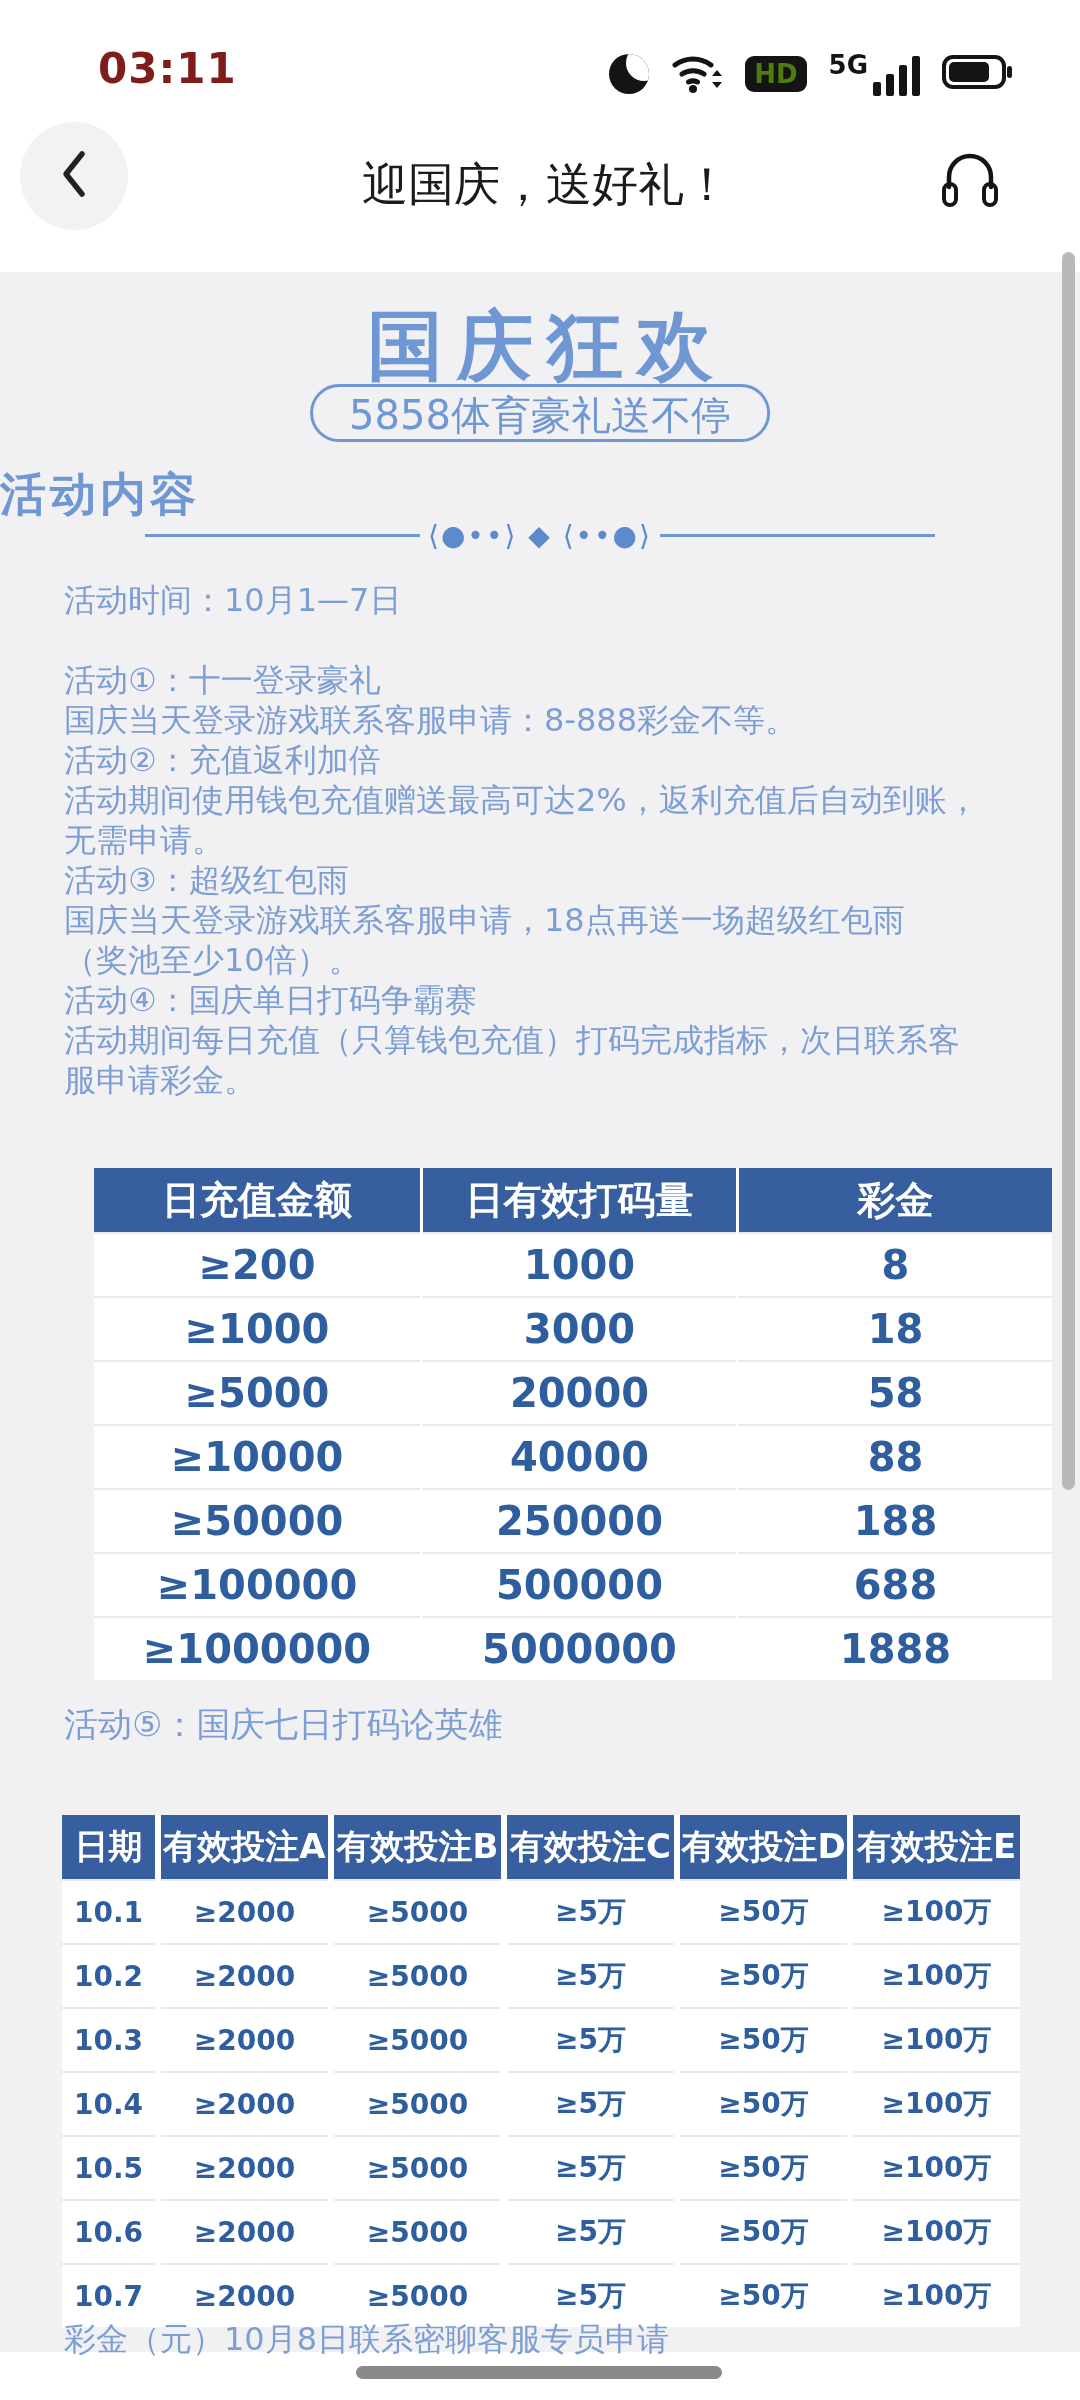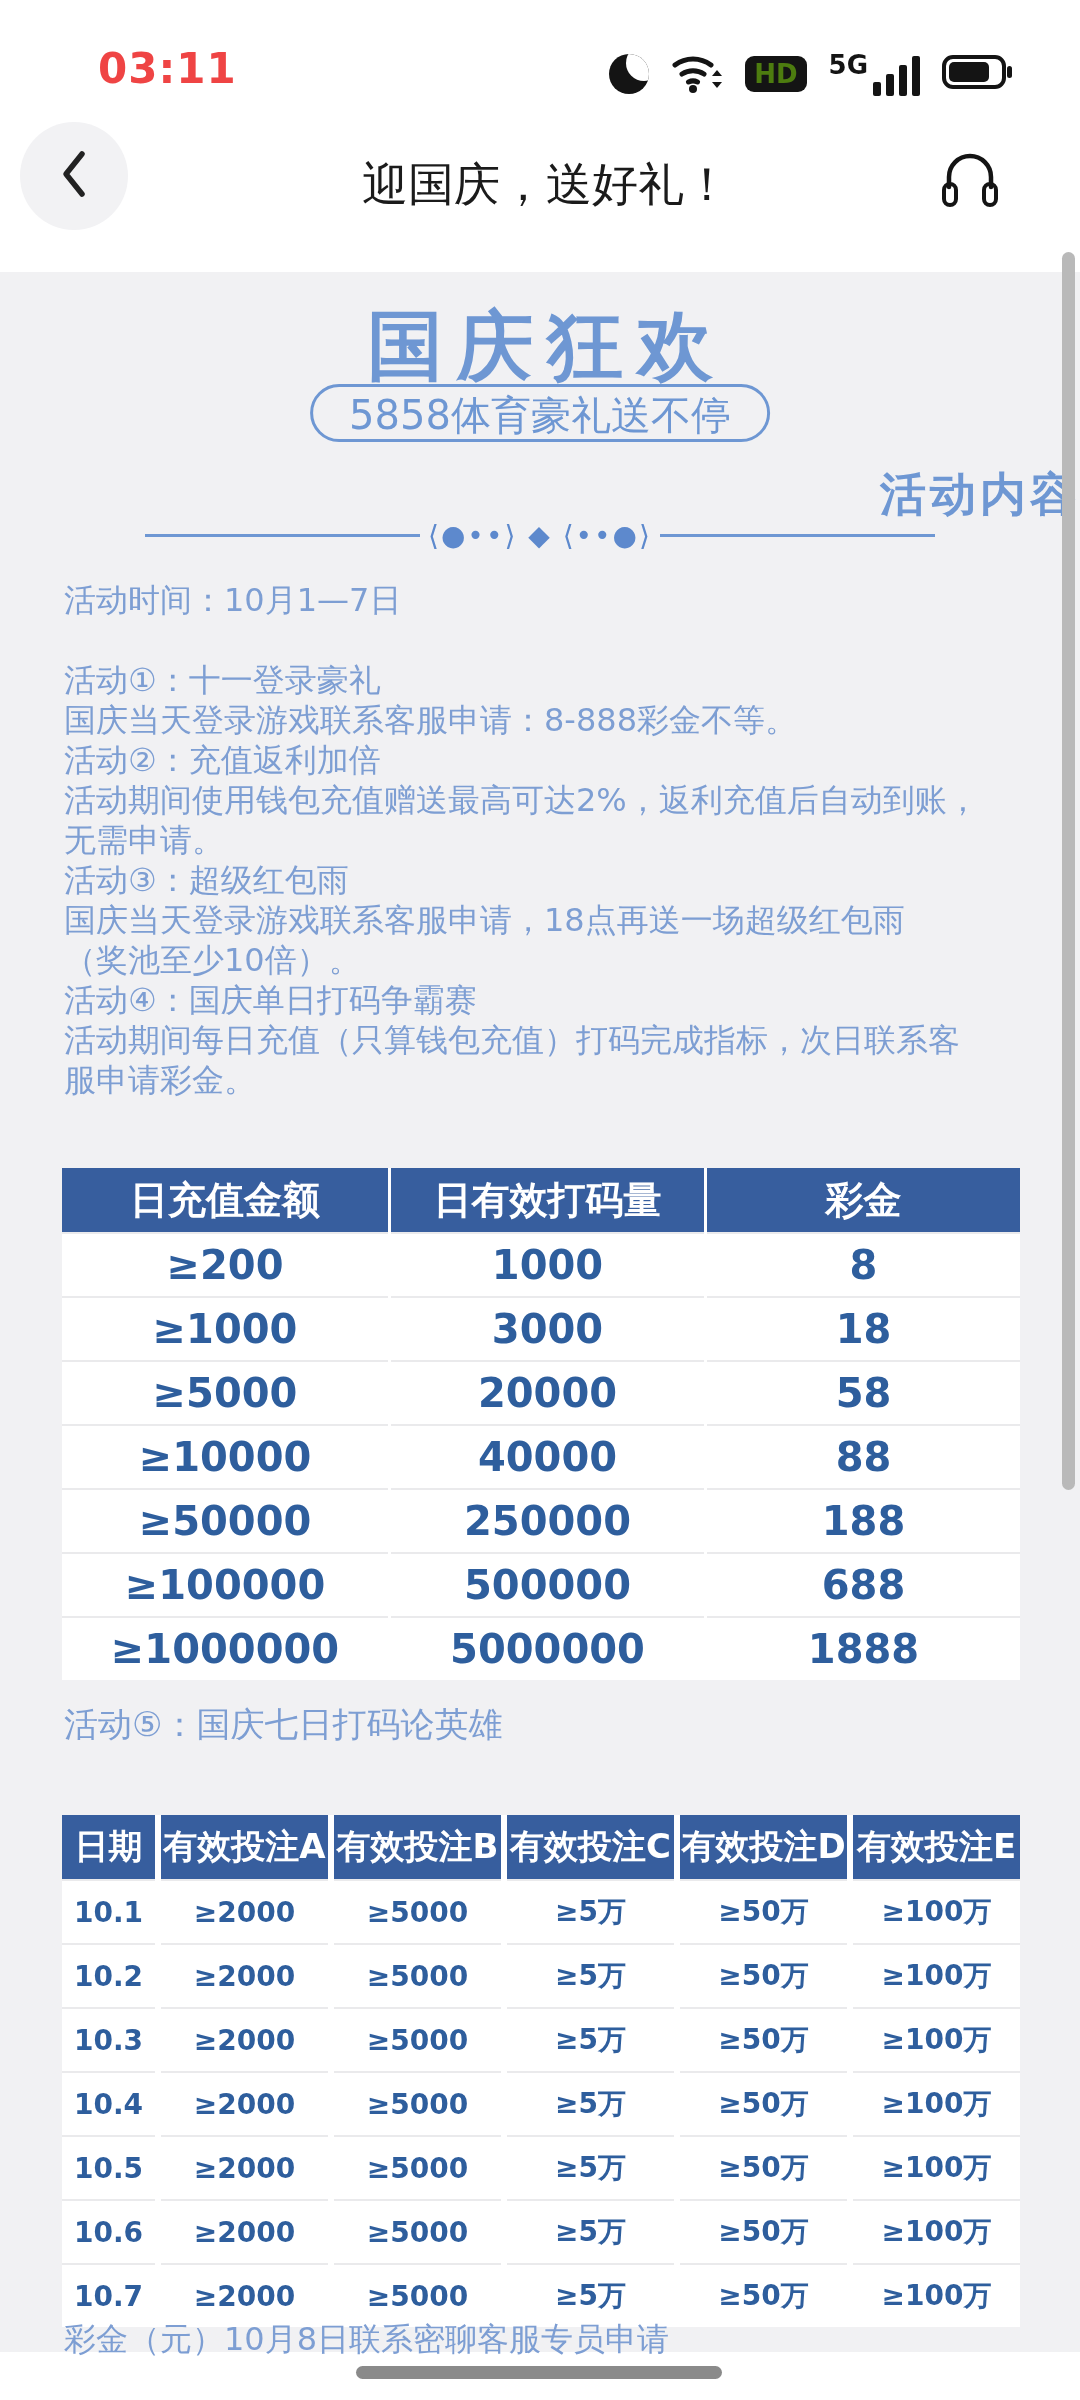--- a/index.html
+++ b/index.html
@@ -1,21 +1,21 @@
 <!DOCTYPE html>
 <html><head>
 <meta charset="utf-8">
 <style>
   html,body{margin:0;padding:0;}
   body{font-family:"DejaVu Sans","Liberation Sans",sans-serif;}
   #screen{position:relative;width:1080px;height:2400px;background:#ffffff;overflow:hidden;}
 
   
   .statusbar{position:absolute;left:0;top:0;width:1080px;height:140px;background:#fff;}
-  .sb-time{position:absolute;left:98px;top:44px;font-size:42px;font-weight:600;color:#ef4444;letter-spacing:1px;}
+  .sb-time{position:absolute;left:98px;top:44px;font-size:42px;font-weight:600;color:#7f1d1d;letter-spacing:1px;}
   .sb-icons{position:absolute;right:66px;top:50px;display:flex;align-items:center;gap:22px;height:48px;}
   .moon{width:40px;height:40px;border-radius:50%;background:#141414;position:relative;overflow:hidden;}
   .moon::after{content:"";position:absolute;width:36px;height:36px;border-radius:50%;background:#fff;left:17px;top:-9px;}
   .hd-badge{background:#141414;color:#4d7c0f;font-weight:700;font-size:26px;border-radius:9px;
             padding:5px 9px;line-height:1;display:flex;align-items:center;}
   .sig5g{display:flex;align-items:flex-end;gap:5px;}
   .sig5g .g5{font-size:26px;font-weight:700;color:#141414;line-height:1;margin-bottom:18px;}
   .bars{display:flex;align-items:flex-end;gap:5px;}
   .bars i{display:block;width:8px;background:#141414;border-radius:2px;}
 
@@ -28,35 +28,35 @@
   .service-btn{position:absolute;right:84px;top:2px;width:76px;height:76px;display:flex;align-items:center;justify-content:center;}
 
   
   .panel{position:absolute;left:0;top:272px;width:1080px;height:2080px;background:#f1f1f3;}
 
   .big-title{position:absolute;left:0;top:24px;width:100%;text-align:center;
              font-size:76px;font-weight:700;color:#6e97d3;letter-spacing:14px;padding-left:14px;box-sizing:border-box;}
   .pill{position:absolute;left:50%;transform:translateX(-50%);top:112px;height:58px;line-height:56px;
         border:3px solid #6e97d3;border-radius:34px;color:#6e97d3;font-size:40px;font-weight:500;
         padding:0 36px;white-space:nowrap;box-sizing:border-box;}
-  .section-title{position:absolute;left:0;top:192px;width:100%;text-align:right;
+  .section-title{position:absolute;left:0;top:192px;width:100%;text-align:left;
                  font-size:46px;font-weight:700;color:#6e97d3;letter-spacing:4px;}
   .ornament{position:absolute;left:145px;top:248px;width:790px;height:30px;display:flex;align-items:center;color:#5d89cd;}
   .ornament .line{flex:1;height:3px;background:#6e97d3;}
   .ornament .glyphs{font-size:28px;letter-spacing:2px;padding:0 8px;white-space:nowrap;}
 
   .intro{position:absolute;left:64px;top:308px;width:960px;color:#7d9ed3;font-size:32px;}
   .intro .line{height:40px;line-height:40px;white-space:nowrap;}
 
   
   .grid{position:absolute;left:62px;background:#fff;}
   .cell{box-sizing:border-box;display:flex;align-items:center;justify-content:center;white-space:nowrap;}
   .th{background:#375e9e;color:#fff;font-weight:700;height:64px;}
   .td{background:#fff;color:#2e5e9d;font-weight:700;height:64px;border-top:2px solid #eaeaec;}
-  .t1{top:896px;width:838px;display:grid;grid-template-columns:326px 313px 313px;column-gap:3px;}
+  .t1{top:896px;width:838px;display:grid;grid-template-columns:326px 313px 313px;column-gap:3px;margin-left:32px;}
   .t1 .th{font-size:38px;}
   .t1 .td{font-size:40px;}
   .act5{position:absolute;left:64px;top:1430px;font-size:34px;color:#7d9ed3;white-space:nowrap;}
   .t2{top:1507px;width:958px;display:grid;grid-template-columns:93px repeat(5,167px);column-gap:6px;margin-top:36px;}
   .t2 .th{font-size:34px;}
   .t2 .td{font-size:28px;text-align:right;}
 
   .foot-note{position:absolute;left:64px;top:2046px;font-size:32px;color:#7d9ed3;white-space:nowrap;}
 
   

